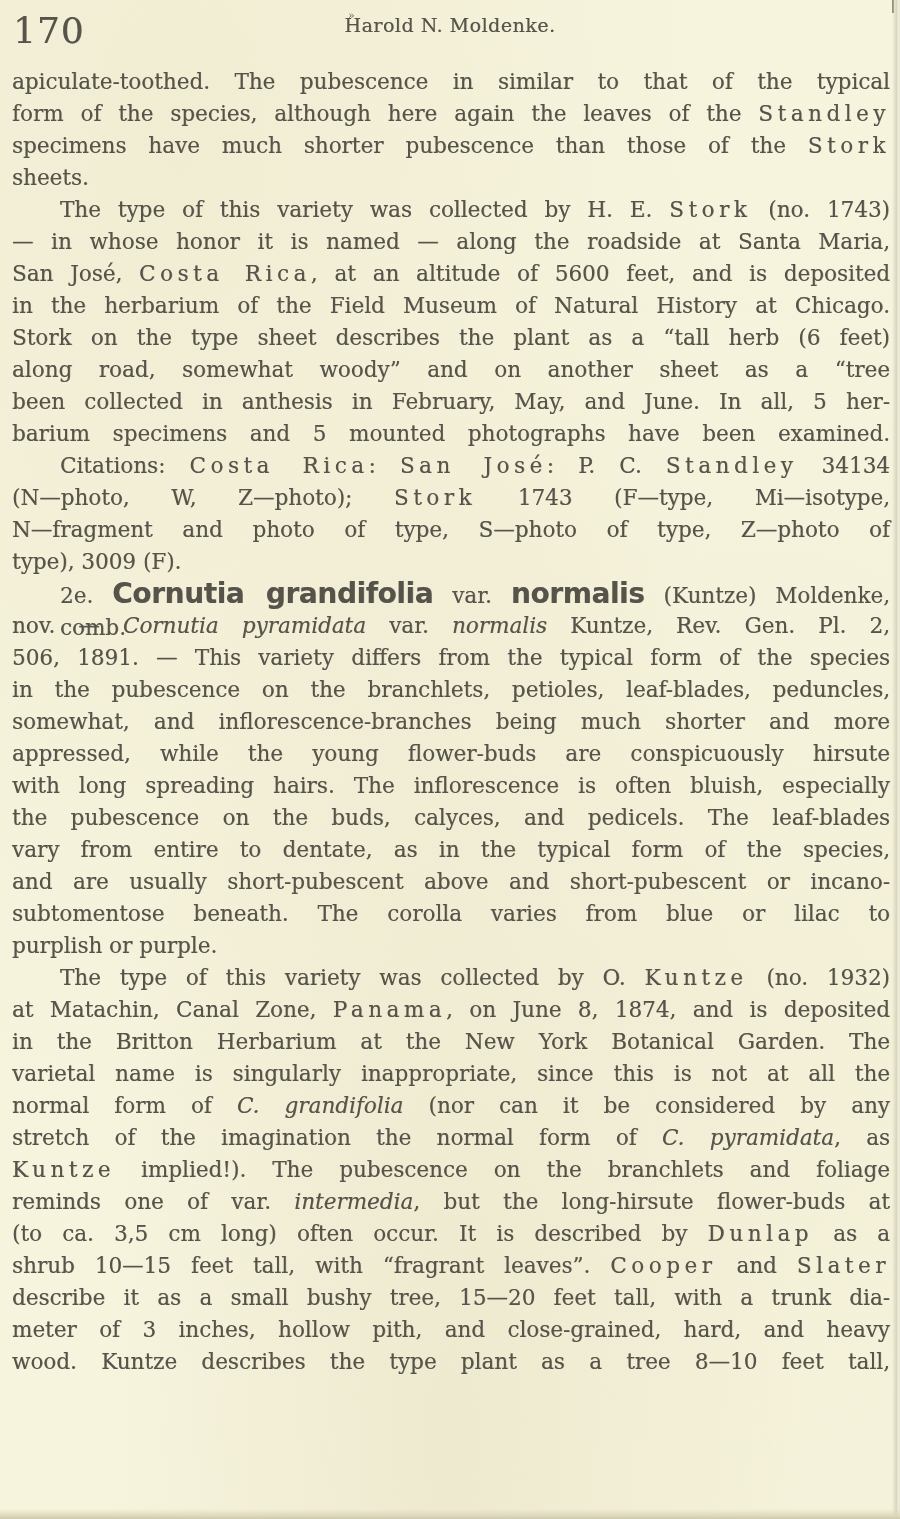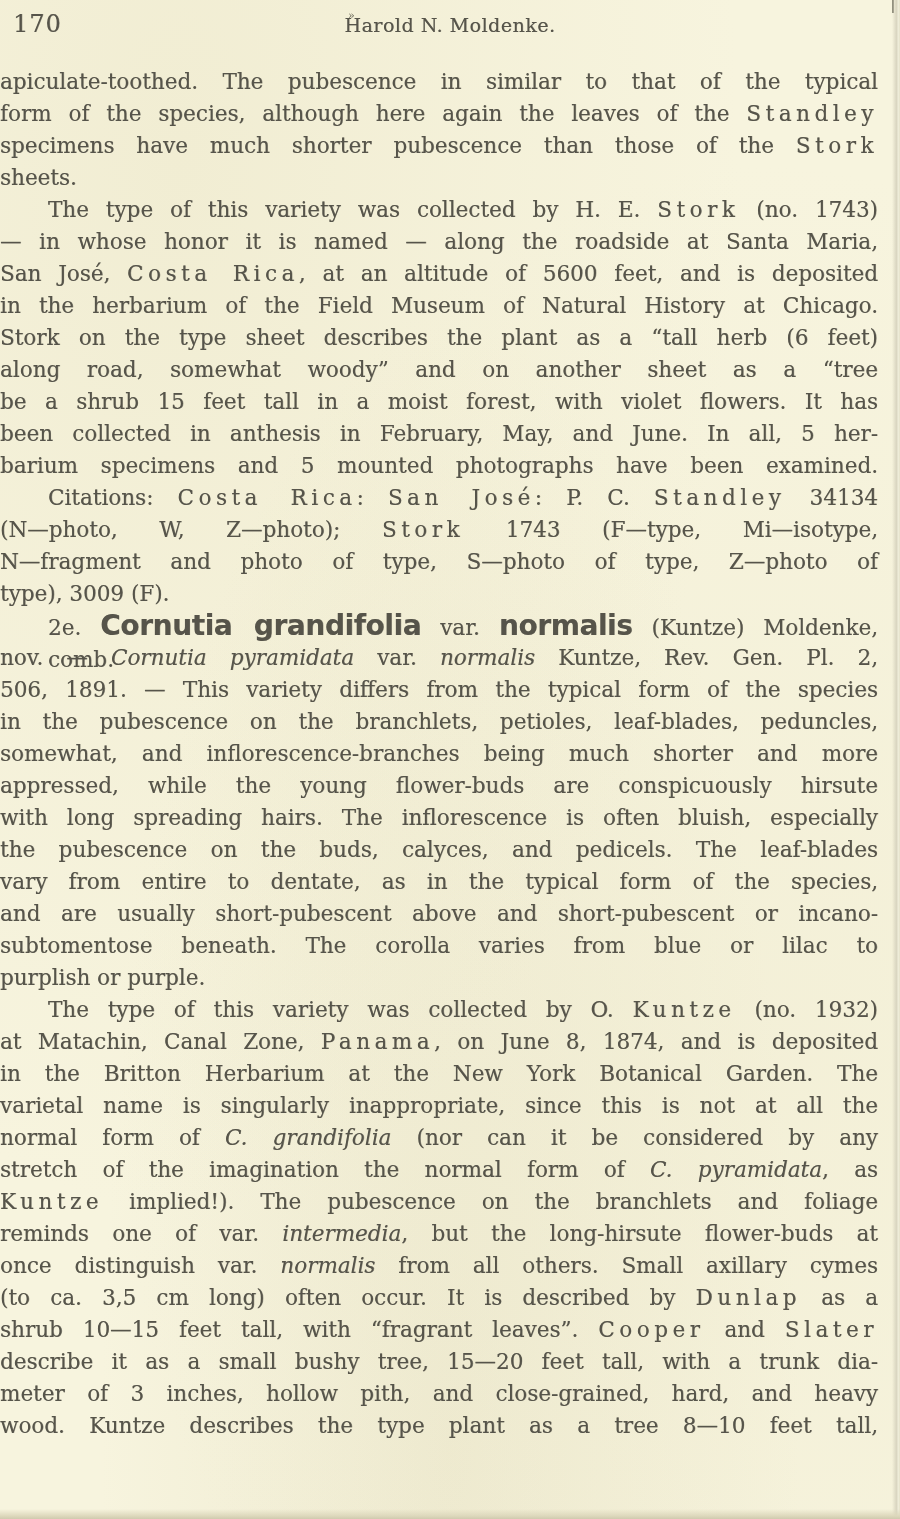--- a/index.html
+++ b/index.html
@@ -20,31 +20,31 @@
     position: absolute; inset: 0;
     background:
       radial-gradient(ellipse at 20% 10%, rgba(230,224,190,0.35), transparent 55%),
       radial-gradient(ellipse at 85% 70%, rgba(235,230,200,0.3), transparent 60%),
       radial-gradient(ellipse at 50% 95%, rgba(222,216,182,0.35), transparent 55%);
     pointer-events: none;
   }
   .header { position: absolute; top: 8px; left: 0; width: 100%; height: 40px; }
   .page-number {
     position: absolute; left: 13px; top: 2px;
-    font-size: 24px; letter-spacing: 1px;
+    font-size: 36px; letter-spacing: 1px;
     text-shadow: 0.4px 0.3px 0 rgba(86,84,74,0.55);
   }
   .running-head {
     position: absolute; left: 0; top: 6px; width: 900px;
     text-align: center;
     font-size: 19px; letter-spacing: 0.5px;
     text-shadow: 0.4px 0.3px 0 rgba(86,84,74,0.55);
   }
   .text-body {
-    position: absolute; top: 66px; left: 0; width: 878px;
+    position: absolute; top: 66px; left: 12px; width: 878px;
   }
   .line {
     height: 32px; line-height: 32px;
     font-size: 21.5px;
     white-space: pre;
     text-shadow: 0.4px 0.3px 0 rgba(86,84,74,0.5);
   }
   .line.just { white-space: normal; text-align: justify; text-align-last: justify; }
   .line.indent { padding-left: 48px; }
   .line.just.indent { width: 830px; }
@@ -86,21 +86,20 @@
       <div class="line just"><span>apiculate-toothed.  The pubescence in similar to that of the typical</span></div>
       <div class="line just"><span>form of the species, although here again the leaves of the </span><span class="sp">Standley</span></div>
       <div class="line just"><span>specimens have much shorter pubescence than those of the </span><span class="sp">Stork</span></div>
       <div class="line"><span>sheets.</span></div>
       <div class="line just indent"><span>The type of this variety was collected by H. E. </span><span class="sp">Stork</span><span> (no. 1743)</span></div>
       <div class="line just"><span>— in whose honor it is named — along the roadside at Santa Maria,</span></div>
       <div class="line just"><span>San José, </span><span class="sp">Costa Rica</span><span>, at an altitude of 5600 feet, and is deposited</span></div>
       <div class="line just"><span>in the herbarium of the Field Museum of Natural History at Chicago.</span></div>
       <div class="line just"><span>Stork on the type sheet describes the plant as a “tall herb (6 feet)</span></div>
       <div class="line just"><span>along road, somewhat woody” and on another sheet as a “tree</span></div>
-      <div class="line just"><span>be a shrub 15 feet tall in a moist forest, with violet flowers.  It has</span></div>
       <div class="line just"><span>been collected in anthesis in February, May, and June.  In all, 5 her-</span></div>
       <div class="line just"><span>barium specimens and 5 mounted photographs have been examined.</span></div>
       <div class="line just indent"><span>Citations:  </span><span class="sp">Costa Rica</span><span>:  </span><span class="sp">San José</span><span>:  P. C. </span><span class="sp">Standley</span><span>  34134</span></div>
       <div class="line just"><span>(N—photo, W, Z—photo); </span><span class="sp">Stork</span><span> 1743 (F—type, Mi—isotype,</span></div>
       <div class="line just"><span>N—fragment and photo of type, S—photo of type, Z—photo of</span></div>
       <div class="line"><span>type), 3009 (F).</span></div>
       <div class="line just indent"><span>2e. </span><span class="b">Cornutia grandifolia</span><span> var. </span><span class="b">normalis</span><span> (Kuntze) Moldenke, comb.</span></div>
       <div class="line just"><span>nov. — </span><span class="i">Cornutia pyramidata</span><span> var. </span><span class="i">normalis</span><span> Kuntze, Rev. Gen. Pl. 2,</span></div>
       <div class="line just"><span>506, 1891. — This variety differs from the typical form of the species</span></div>
       <div class="line just"><span>in the pubescence on the branchlets, petioles, leaf-blades, peduncles,</span></div>
@@ -113,21 +112,20 @@
       <div class="line just"><span>subtomentose beneath.  The corolla varies from blue or lilac to</span></div>
       <div class="line"><span>purplish or purple.</span></div>
       <div class="line just indent"><span>The type of this variety was collected by O. </span><span class="sp">Kuntze</span><span> (no. 1932)</span></div>
       <div class="line just"><span>at Matachin, Canal Zone, </span><span class="sp">Panama</span><span>, on June 8, 1874, and is deposited</span></div>
       <div class="line just"><span>in the Britton Herbarium at the New York Botanical Garden.  The</span></div>
       <div class="line just"><span>varietal name is singularly inappropriate, since this is not at all the</span></div>
       <div class="line just"><span>normal form of </span><span class="i">C. grandifolia</span><span> (nor can it be considered by any</span></div>
       <div class="line just"><span>stretch of the imagination the normal form of </span><span class="i">C. pyramidata</span><span>, as</span></div>
       <div class="line just"><span class="sp">Kuntze</span><span> implied!).  The pubescence on the branchlets and foliage</span></div>
       <div class="line just"><span>reminds one of var. </span><span class="i">intermedia</span><span>, but the long-hirsute flower-buds at</span></div>
-      <div class="line just"><span>once distinguish var. </span><span class="i">normalis</span><span> from all others.  Small axillary cymes</span></div>
       <div class="line just"><span>(to ca. 3,5 cm long) often occur.  It is described by </span><span class="sp">Dunlap</span><span> as a</span></div>
       <div class="line just"><span>shrub 10—15 feet tall, with “fragrant leaves”.  </span><span class="sp">Cooper</span><span> and </span><span class="sp">Slater</span></div>
       <div class="line just"><span>describe it as a small bushy tree, 15—20 feet tall, with a trunk dia-</span></div>
       <div class="line just"><span>meter of 3 inches, hollow pith, and close-grained, hard, and heavy</span></div>
       <div class="line just"><span>wood.  Kuntze describes the type plant as a tree 8—10 feet tall,</span></div>
     </div>
 
   <div class="corner-mark"></div>
   <div class="edge-right"></div>
   <div class="edge-bottom"></div>

